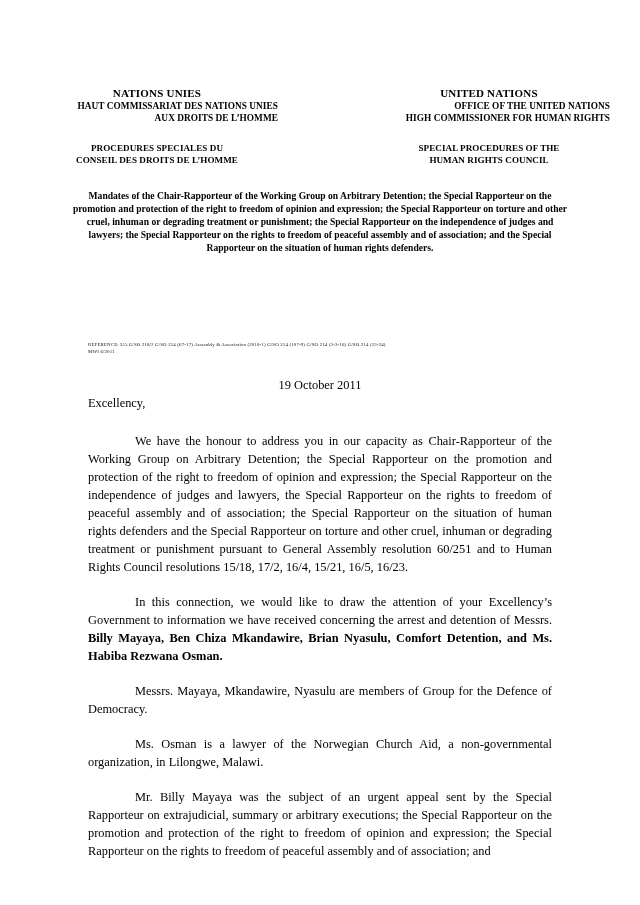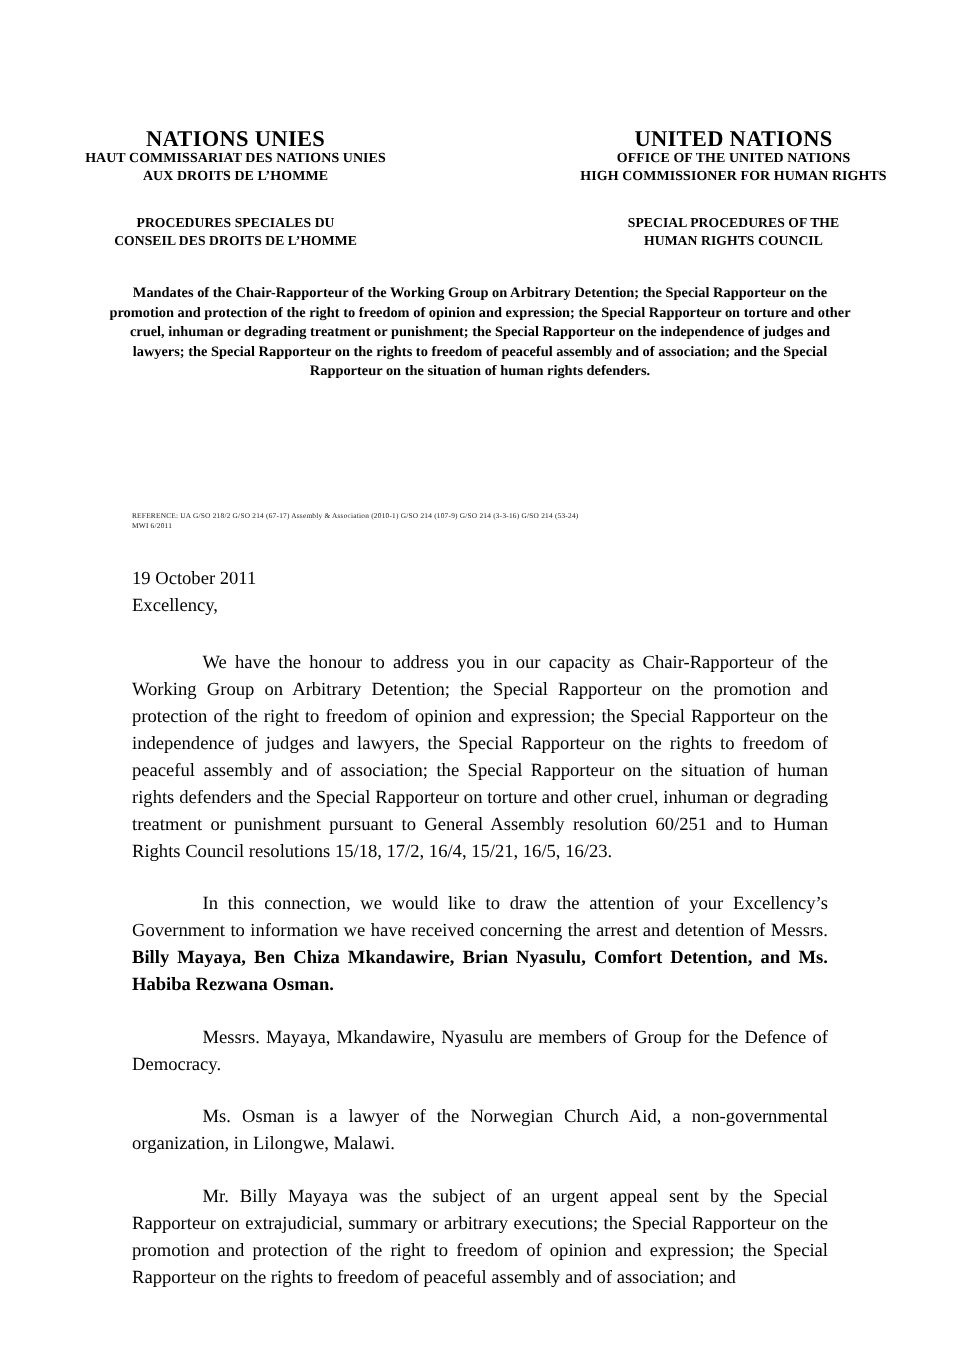--- a/index.html
+++ b/index.html
@@ -32,30 +32,31 @@
   .lh-col {
     width: 320px;
     text-align: center;
     box-sizing: border-box;
   }
   .lh-col.left  { padding: 0 42px 0 36px; }
   .lh-col.right { padding: 0 30px 0 48px; }
 
   .lh-title {
     font-weight: bold;
-    font-size: 15px;
+    font-size: 11px;
     letter-spacing: 0.2px;
     line-height: 14px;
     margin-bottom: 1px;
   }
   .lh-sub {
     font-weight: bold;
     font-size: 9.3px;
     line-height: 11.6px;
     letter-spacing: 0.05px;
+    text-align: right;
   }
   .lh-row.second {
     margin-top: 19px;
   }
   .lh-sub2 {
     font-weight: bold;
     font-size: 9.1px;
     line-height: 11.4px;
     letter-spacing: 0.05px;
   }
@@ -83,21 +84,21 @@
     letter-spacing: 0.15px;
     color: #151515;
   }
 
   
   .date {
     position: absolute;
     top: 378px;
     left: 88px;
     width: 464px;
-    text-align: left;
+    text-align: center;
     font-size: 12.4px;
   }
 
   
   .salutation {
     position: absolute;
     top: 396px;
     left: 88px;
     font-size: 12.4px;
   }

